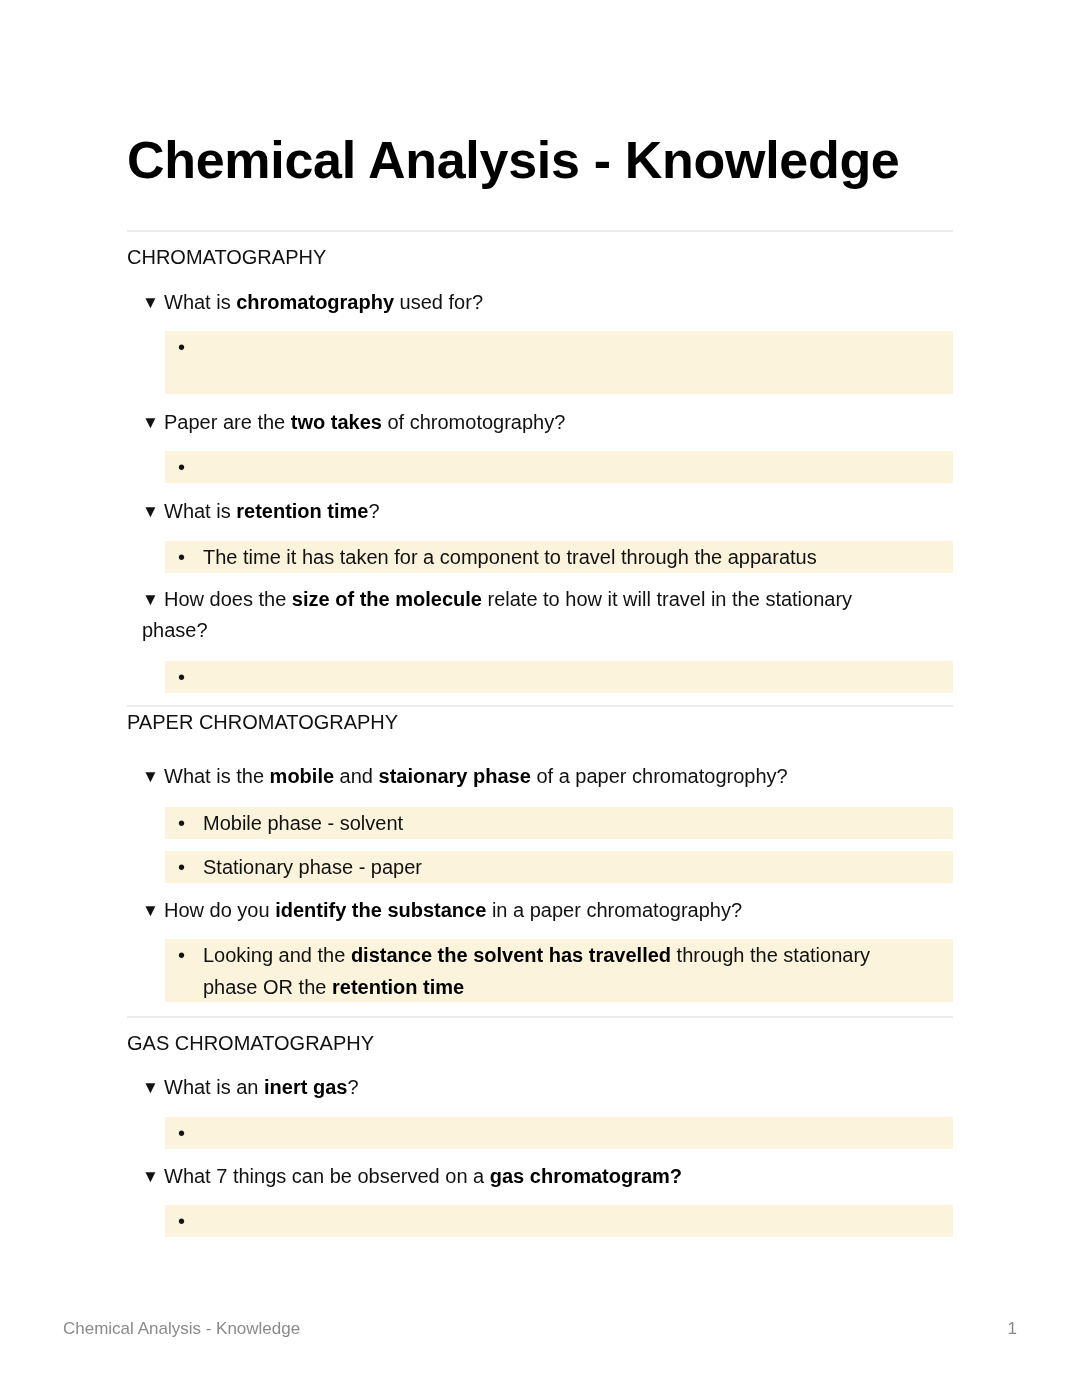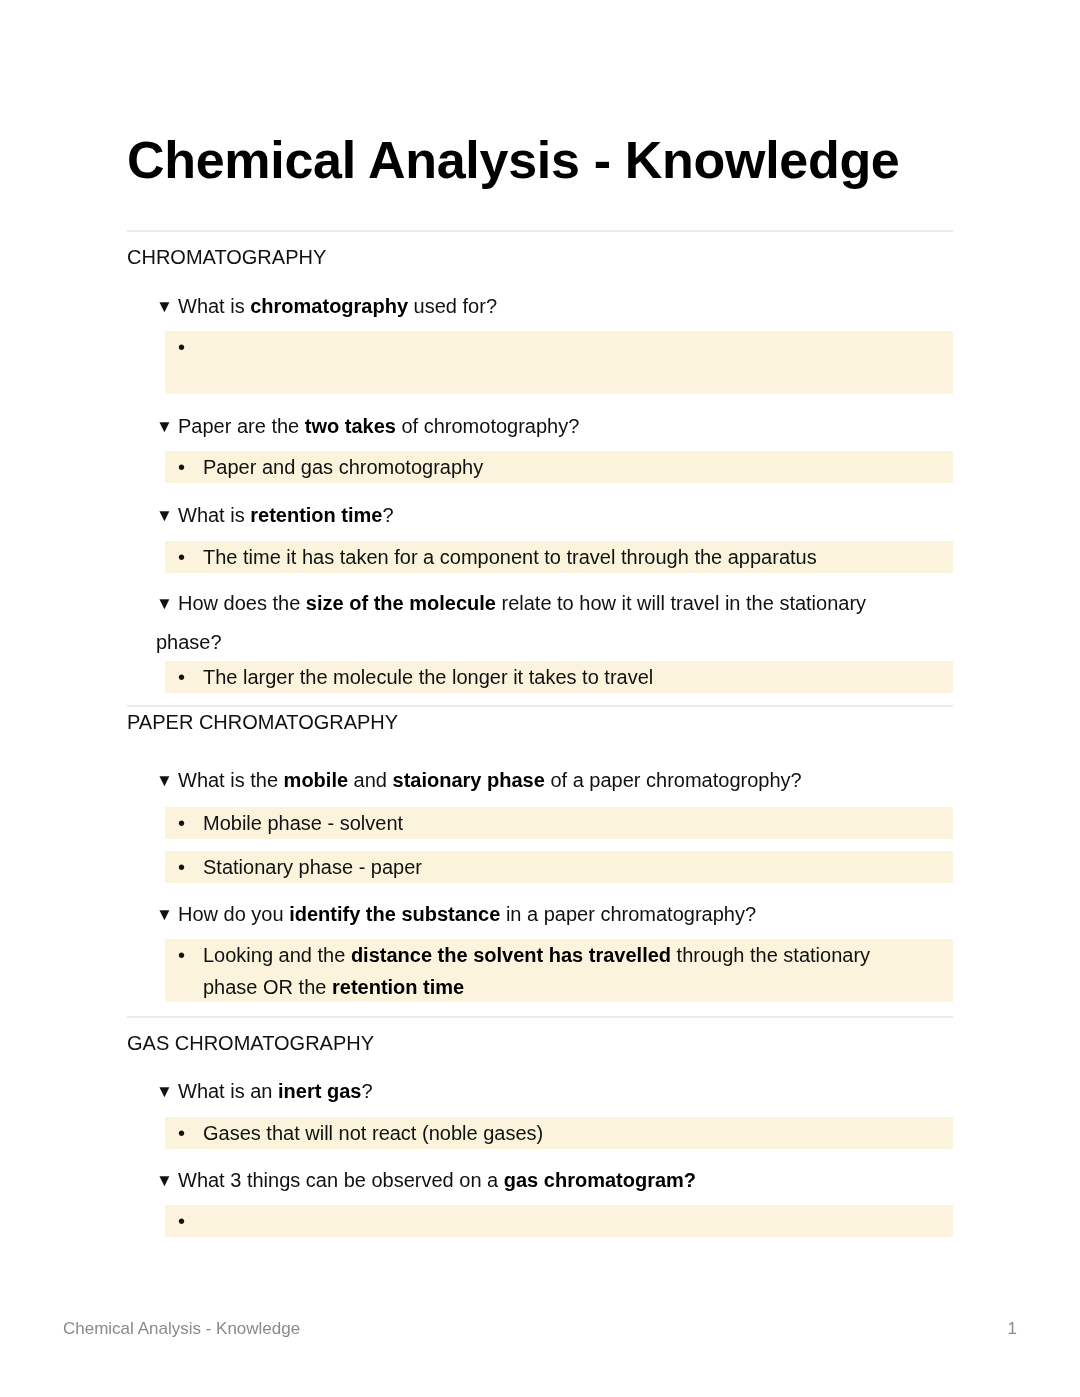--- a/index.html
+++ b/index.html
@@ -43,24 +43,24 @@
     .section-heading {
       position: absolute;
       left: 0;
       font-size: 20px;
       line-height: 30px;
       color: #111;
       white-space: nowrap;
     }
     .question {
       position: absolute;
-      left: 29px;
+      left: 15px;
       width: 790px;
       font-size: 20px;
-      line-height: 39px;
+      line-height: 31px;
       color: #111;
     }
     .question .tri {
       display: inline-block;
       font-size: 17px;
       width: 22px;
       vertical-align: 1px;
     }
     .question b, .answer b { font-weight: bold; color: #000; }
     .answer {
@@ -112,37 +112,35 @@
   </div>
   <div class="answer" style="top:331px; height:63px; padding-top:0">
     <span class="bullet">•</span>
   </div>
 
   <div class="question" style="top:407px">
     <span class="tri">▼</span><span>Paper are the </span><b>two takes</b><span> of chromotography?</span>
   </div>
   <div class="answer" style="top:451px; height:32px">
     <span class="bullet">•</span>
-    <span>Paper and gas chromotography</span>
   </div>
 
   <div class="question" style="top:496px">
     <span class="tri">▼</span><span>What is </span><b>retention time</b><span>?</span>
   </div>
   <div class="answer" style="top:541px; height:32px">
     <span class="bullet">•</span>
     <span>The time it has taken for a component to travel through the apparatus</span>
   </div>
 
   <div class="question" style="top:584px; width:775px">
     <span class="tri">▼</span><span>How does the </span><b>size of the molecule</b><span> relate to how it will travel in the stationary phase?</span>
   </div>
   <div class="answer" style="top:661px; height:32px">
     <span class="bullet">•</span>
-    <span>The larger the molecule the longer it takes to travel</span>
   </div>
 
   <div class="divider" style="top:705px"></div>
 
   <div class="section-heading" style="top:707px">PAPER CHROMATOGRAPHY</div>
 
   <div class="question" style="top:761px">
     <span class="tri">▼</span><span>What is the </span><b>mobile</b><span> and </span><b>staionary phase</b><span> of a paper chromatogrophy?</span>
   </div>
   <div class="answer" style="top:807px; height:32px">
@@ -164,25 +162,24 @@
 
   <div class="divider" style="top:1016px"></div>
 
   <div class="section-heading" style="top:1028px">GAS CHROMATOGRAPHY</div>
 
   <div class="question" style="top:1072px">
     <span class="tri">▼</span><span>What is an </span><b>inert gas</b><span>?</span>
   </div>
   <div class="answer" style="top:1117px; height:32px">
     <span class="bullet">•</span>
-    <span>Gases that will not react (noble gases)</span>
   </div>
 
   <div class="question" style="top:1161px">
-    <span class="tri">▼</span><span>What 3 things can be observed on a </span><b>gas chromatogram?</b>
+    <span class="tri">▼</span><span>What 7 things can be observed on a </span><b>gas chromatogram?</b>
   </div>
   <div class="answer" style="top:1205px; height:32px">
     <span class="bullet">•</span>
   </div>
 </div>
 
 <div class="footer-left">Chemical Analysis - Knowledge</div>
 <div class="footer-right">1</div>
 
 </body></html>

